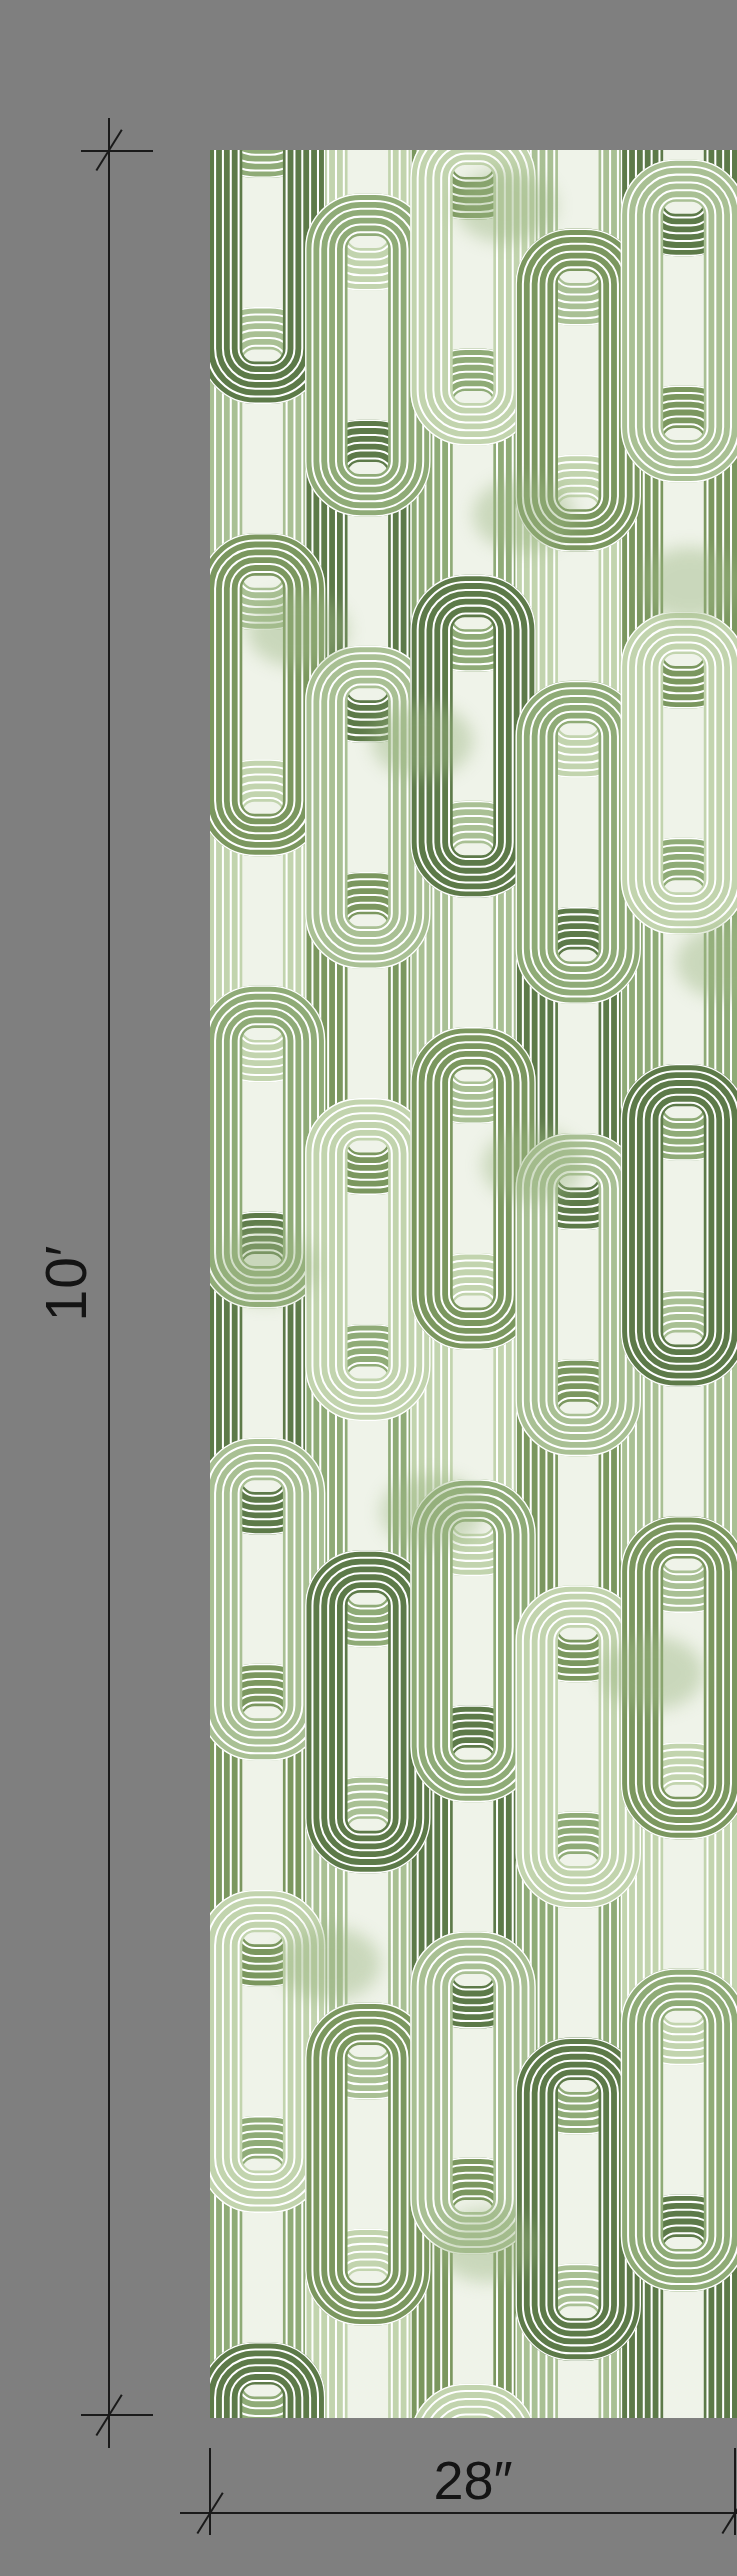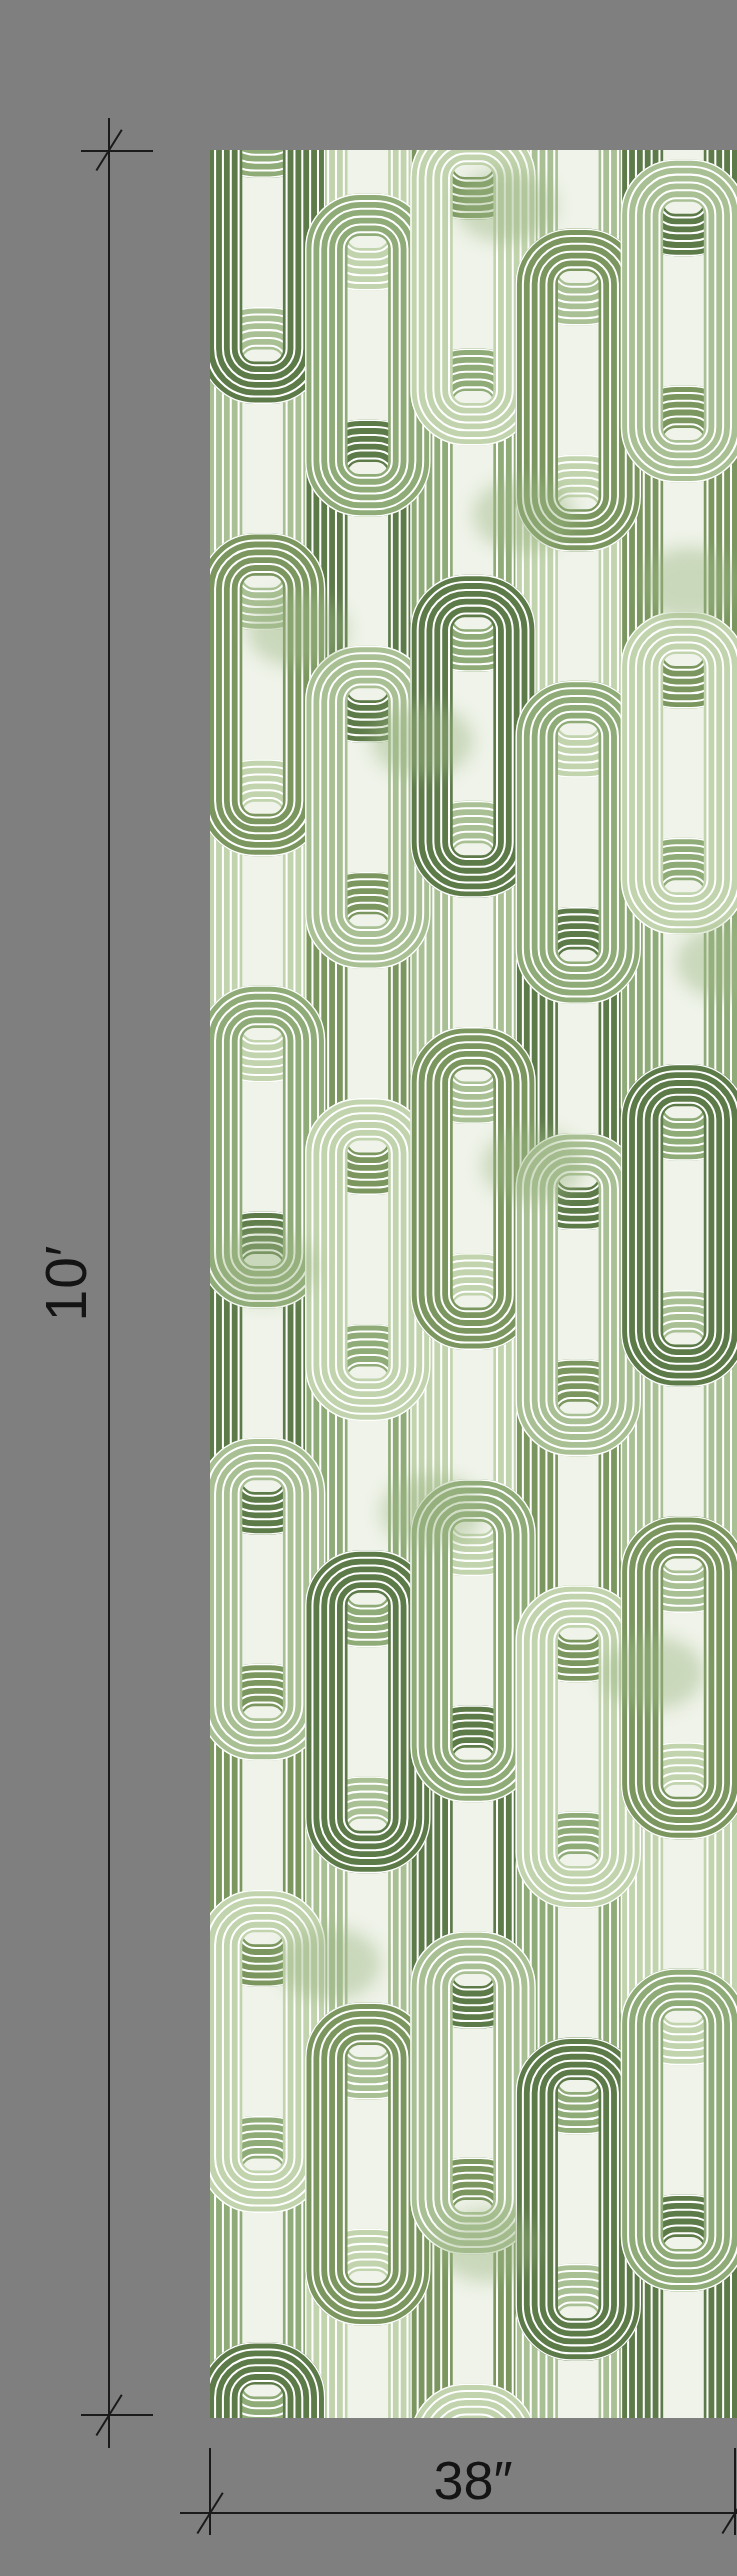--- a/index.html
+++ b/index.html
@@ -482,16 +482,16 @@
   <div class="dim dim-crossbar bottom"></div>
   <div class="tick t-top"></div>
   <div class="tick t-bottom"></div>
   <div class="dim-label label-height">10′</div>
 
   <div class="dim dim-hline"></div>
   <div class="dim dim-ext left"></div>
   <div class="dim dim-ext right"></div>
   <div class="tick t-left"></div>
   <div class="tick t-right"></div>
-  <div class="dim-label label-width">38″</div>
+  <div class="dim-label label-width">28″</div>
 
 </div>
 
 
 </body></html>

